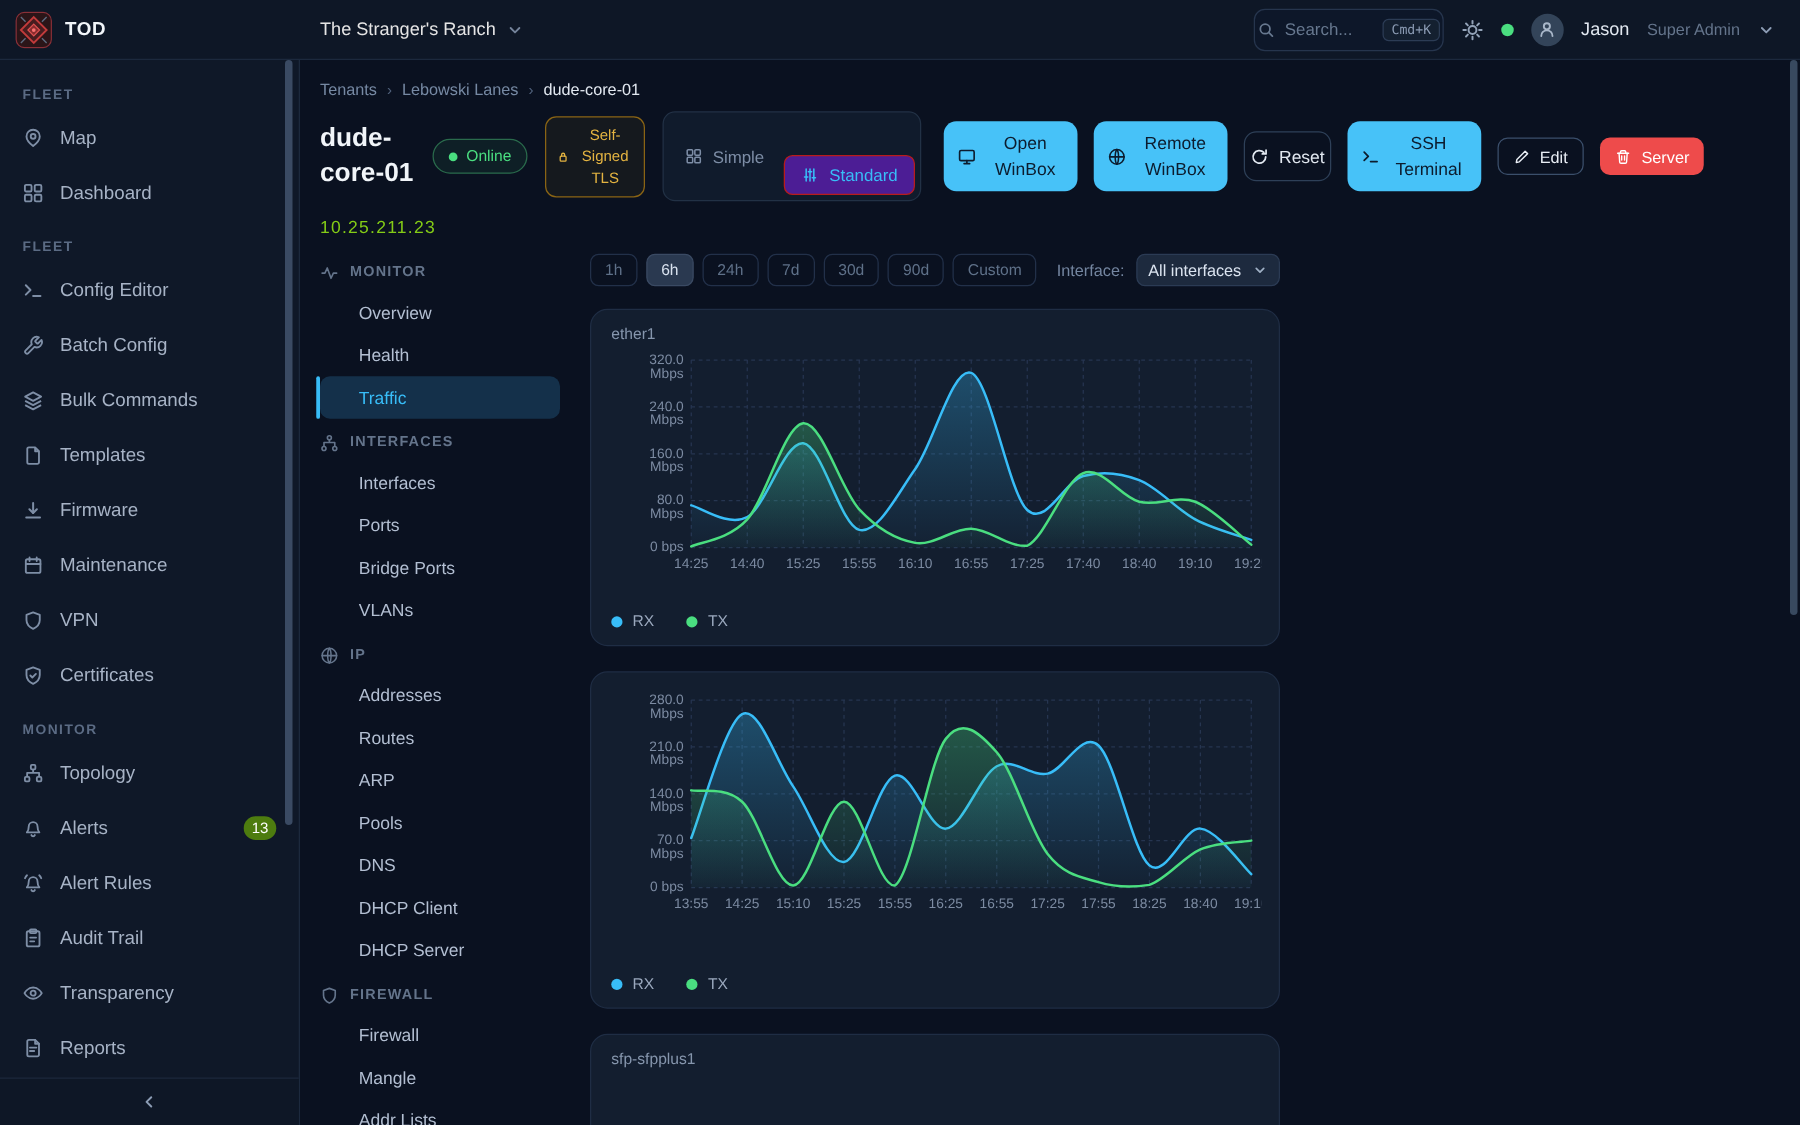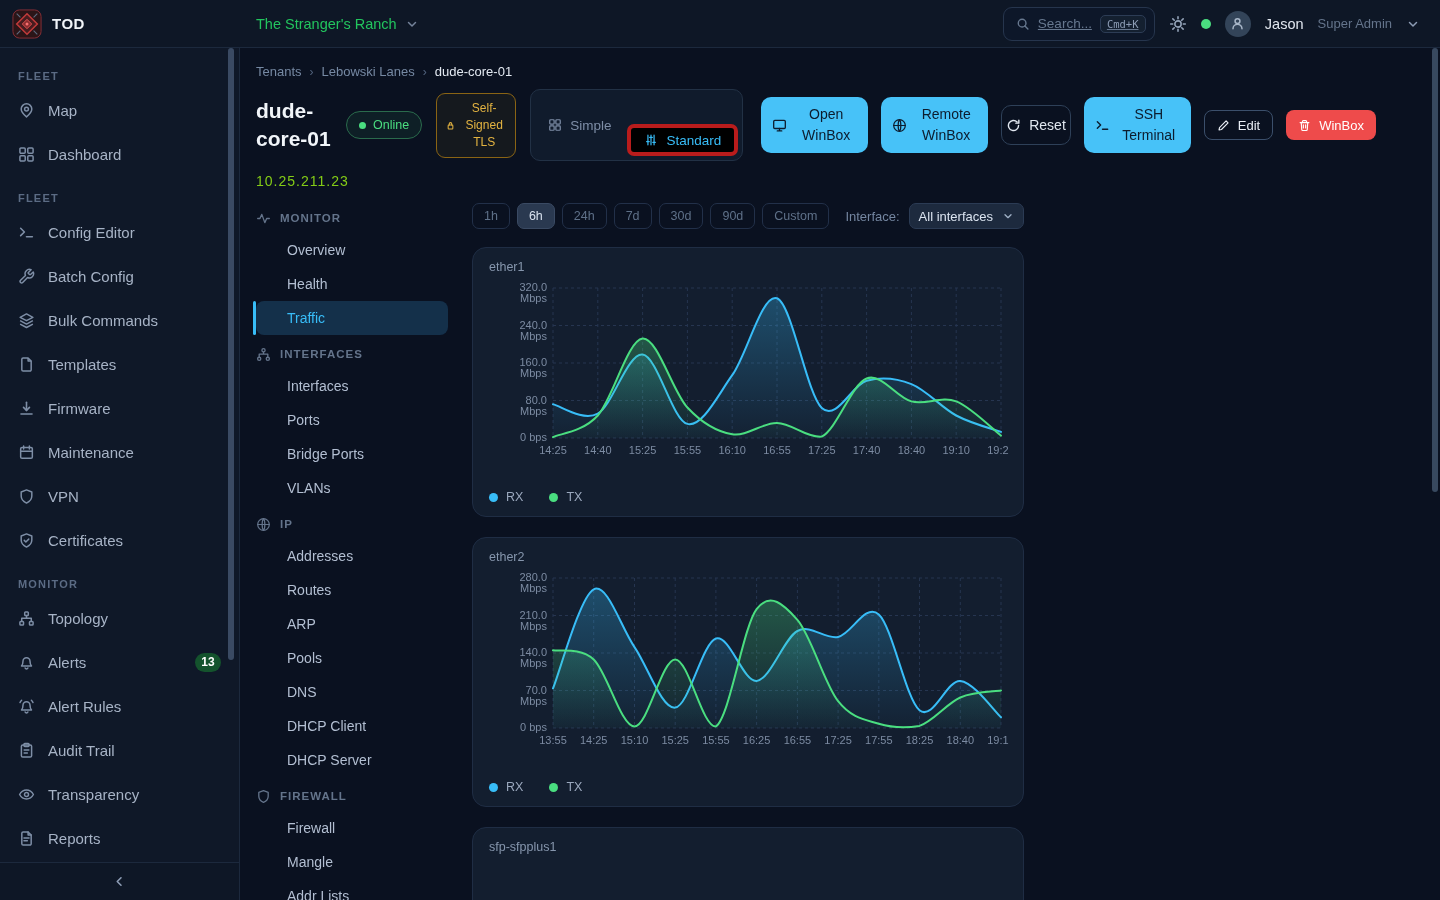--- a/index.html
+++ b/index.html
@@ -7,47 +7,47 @@
     font-family:"Liberation Sans", sans-serif; color:#e2e8f0; }
   .ico { display:inline-flex; align-items:center; justify-content:center; }
   .ico svg { display:block; }
 
   
   .topbar { position:absolute; left:0; top:0; width:1440px; height:48px;
     background:#0e1726; border-bottom:1px solid #1c293d; display:flex; align-items:center; z-index:5; }
   .topbar-left { width:240px; display:flex; align-items:center; gap:10px; padding-left:12px; flex:none; }
   .logo { width:30px; height:30px; }
   .brand { font-size:15px; font-weight:700; letter-spacing:.5px; color:#f1f5f9; }
-  .tenant { display:flex; align-items:center; gap:8px; padding-left:16px; color:#22c55e;
+  .tenant { display:flex; align-items:center; gap:8px; padding-left:16px; color:#e5e5e5;
     font-size:14.5px; cursor:pointer; }
   .tenant .ico { color:#74839a; }
   .topbar-right { margin-left:auto; display:flex; align-items:center; gap:14px; padding-right:20px; }
   .searchbox { display:flex; align-items:center; gap:8px; width:152px; height:34px;
-    border:1px solid #26354d; border-radius:9px; background:#0d1729; padding:0 12px; color:#67788f;text-decoration:underline; }
+    border:1px solid #26354d; border-radius:9px; background:#0d1729; padding:0 2px; color:#67788f; }
   .searchbox .ph { font-size:13.5px; flex:1; }
   .kbd { font-family:"DejaVu Sans Mono", monospace; font-size:10.5px; color:#8c9cb4;
     border:1px solid #2c3c55; background:#142030; border-radius:5px; padding:2px 6px; }
   .theme-btn { color:#93a3b8; cursor:pointer; }
   .status-dot { width:10px; height:10px; border-radius:50%; background:#4ade80; }
   .avatar { width:26px; height:26px; border-radius:50%; background:#334459; color:#a9b7c9;
     display:flex; align-items:center; justify-content:center; }
   .user-name { font-size:14.5px; color:#e2e8f0; }
   .user-role { font-size:13px; color:#64748b; }
   .caret { color:#8c9cb4; }
 
   
   .sidebar { position:absolute; left:0; top:48px; bottom:0; width:240px; background:#0f1828;
     border-right:1px solid #1c293d; padding-top:22px; }
   .nav-label { font-size:11px; font-weight:700; letter-spacing:1.2px; color:#5b6b84;
     padding:0 18px; margin-bottom:6px; }
   .nav-label.mt { margin-top:16px; }
   .nav-item { height:44px; display:flex; align-items:center; gap:13px; padding:0 18px;
     font-size:15px; color:#a7b3c6; cursor:pointer; }
   .nav-item .ico { color:#7e8ea6; width:17px; height:17px; }
-  .nav-badge { margin-left:auto; background:#14532d; color:#fff; font-size:12px; font-weight:700;
+  .nav-badge { margin-left:auto; background:#4d7c0f; color:#fff; font-size:12px; font-weight:400;
     min-width:26px; height:19px; border-radius:10px; display:flex; align-items:center; justify-content:center; padding:0 6px; }
   .sidebar-collapse { position:absolute; left:0; right:0; bottom:0; height:38px;
     border-top:1px solid #1c293d; display:flex; align-items:center; justify-content:center;
     color:#8c9cb4; cursor:pointer; background:#0e1726; }
   .side-thumb { position:absolute; right:5px; top:0; width:6px; height:612px; border-radius:3px; background:#3a4a63; }
 
   
   .content { position:absolute; left:240px; top:48px; right:0; bottom:0; overflow:hidden; background:#0a1120; }
   .breadcrumb { display:flex; align-items:center; gap:8px; padding:16px 16px 0 16px;
     font-size:13px; color:#7689a3; }
@@ -61,21 +61,21 @@
   .badge-online i { width:7px; height:7px; border-radius:50%; background:#4ade80; }
   .badge-tls { display:flex; align-items:center; gap:5px; border:1px solid #8a6414;
     background:rgba(234,179,8,.05); color:#e3b341; font-size:12px; line-height:17px;
     padding:6px 8px; border-radius:9px; }
   .badge-tls .txt { width:46px; text-align:center; }
   .mode-toggle { display:flex; align-items:center; gap:3px; background:#101b2c; border:1px solid #223145;
     border-radius:10px; padding:4px; }
   .mode-btn { display:flex; align-items:center; gap:8px; height:32px; padding:0 13px; border-radius:7px;
     font-size:13.5px; color:#7d8da6; background:transparent; border:none; cursor:pointer;
     font-family:inherit; }
-  .mode-btn.active { background:#000000; color:#38bdf8; border:4px solid #b91c1c;margin-top:30px; }
+  .mode-btn.active { background:#4c1d95; color:#38bdf8; border:1px solid #b91c1c;margin-top:30px; }
   .actions { display:flex; align-items:center; gap:13px; margin-left:4px; }
   .btn { display:flex; align-items:center; justify-content:center; gap:8px; cursor:pointer;
     border:none; font-family:inherit; }
   .btn-primary { background:#47c2f8; color:#0c1c2e; width:107px; height:56px; border-radius:10px;
     font-size:14px; font-weight:500; }
   .btn-primary .btn-label { width:62px; text-align:center; line-height:21px; }
   .btn-primary .ico { color:#0c1c2e; }
   .btn-outline { background:transparent; border:1px solid #2e4058; color:#e2e8f0; height:40px;
     padding:0 4px; border-radius:10px; font-size:14px; }
   .btn-ghost { background:transparent; border:1px solid #3b4f6b; color:#e9eef5; height:30px;
@@ -445,21 +445,21 @@
       </button>
       <button class="btn btn-danger">
         <span class="ico">
             <svg width="13" height="13" viewBox="0 0 16 16" fill="none" stroke="currentColor" stroke-width="1.4" stroke-linecap="round" stroke-linejoin="round">
               <path d="M2.6 4.4h10.8"></path>
               <path d="M5.4 4.4V3.2a1.2 1.2 0 0 1 1.2-1.2h2.8a1.2 1.2 0 0 1 1.2 1.2v1.2"></path>
               <path d="M4 4.4l.6 8.6a1.3 1.3 0 0 0 1.3 1.2h4.2a1.3 1.3 0 0 0 1.3-1.2l.6-8.6"></path>
               <path d="M6.6 7.2v3.8M9.4 7.2v3.8"></path>
             </svg>
           </span>
-        <span>WinBox</span>
+        <span>Server</span>
       </button>
     </div>
   </div>
 
   <div class="device-ip">10.25.211.23</div>
 
   <div class="content-body">
 
     <nav class="subnav">
       <div class="subnav-group">
@@ -643,21 +643,20 @@
               <span>RX</span>
             </span>
           <span class="legend-item">
               <i class="legend-dot" style="background: rgb(74, 222, 128);"></i>
               <span>TX</span>
             </span>
         </div>
       </article>
 
       <article class="chart-card">
-        <div class="chart-title">ether2</div>
         <svg class="chart-svg" viewBox="0 0 520 186">
             <defs>
               <linearGradient id="g1-0" x1="0" y1="0" x2="0" y2="1">
                 <stop offset="0" stop-color="#38bdf8" stop-opacity="0.30"></stop>
                 <stop offset="1" stop-color="#38bdf8" stop-opacity="0.02"></stop>
               </linearGradient>
               <linearGradient id="g1-1" x1="0" y1="0" x2="0" y2="1">
                 <stop offset="0" stop-color="#4ade80" stop-opacity="0.30"></stop>
                 <stop offset="1" stop-color="#4ade80" stop-opacity="0.02"></stop>
               </linearGradient>

